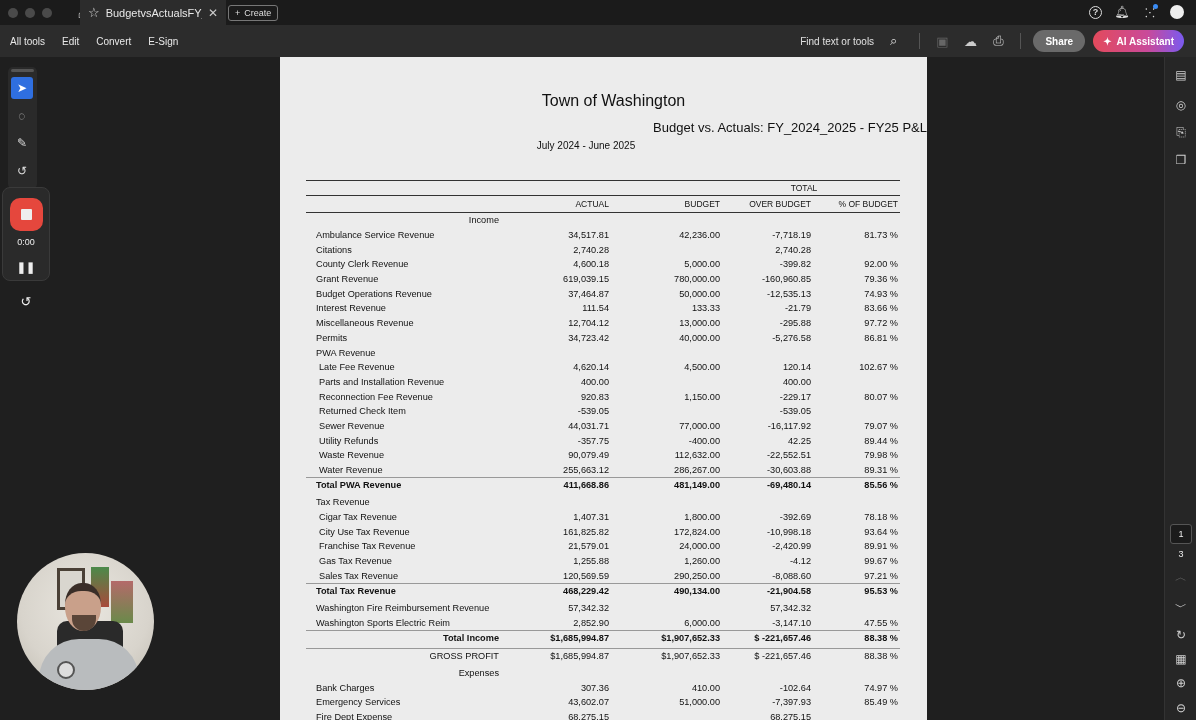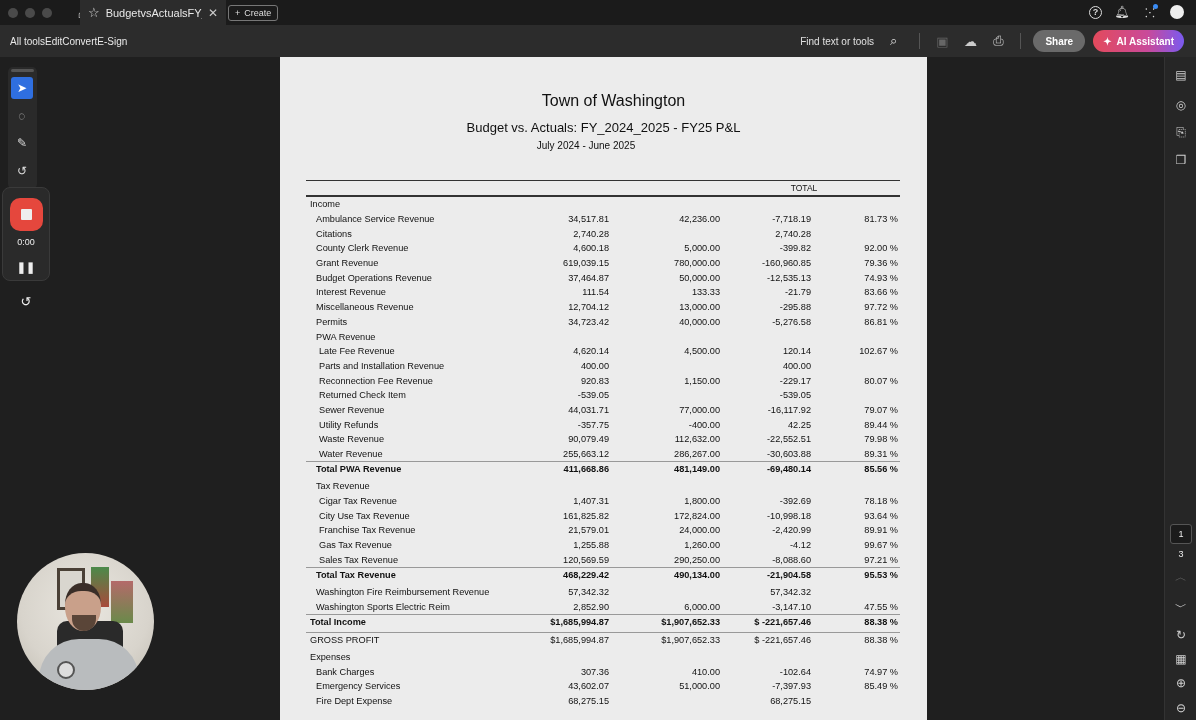--- a/index.html
+++ b/index.html
@@ -14,21 +14,21 @@
   .tab .close { font-size: 12px; color: #ccc; margin-left: 6px; }
   .create-btn { position: absolute; left: 228px; top: 5px; height: 16px; padding: 0 6px; border: 1px solid #777; border-radius: 3px; color: #ddd; font-size: 9px; display: flex; align-items: center; gap: 4px; }
   .title-right { position: absolute; right: 12px; top: 4px; display: flex; gap: 12px; align-items: center; }
   .title-right .ic { width: 16px; height: 16px; color: #ddd; font-size: 12px; display: flex; align-items: center; justify-content: center; }
   .circle-ic { border: 1.5px solid #ddd; border-radius: 50%; width: 13px !important; height: 13px !important; font-size: 9px !important; font-weight: bold; }
   .avatar-ic { background: #eee; border-radius: 50%; width: 14px !important; height: 14px !important; }
   .apps-dot { position: relative; }
   .apps-dot::after { content: ""; position: absolute; right: 0; top: 0; width: 5px; height: 5px; border-radius: 50%; background: #3a8cf5; }
 
   .toolbar { position: absolute; left: 0; top: 25px; width: 1196px; height: 32px; background: #2c2c2c; display: flex; align-items: center; }
-  .menu { display: flex; gap: 0; margin-left: 10px; color: #e8e8e8; font-size: 10px; }
+  .menu { display: flex; gap: 17px; margin-left: 10px; color: #e8e8e8; font-size: 10px; }
   .tb-right { position: absolute; right: 12px; top: 4px; display: flex; align-items: center; height: 24px; }
   .find { color: #e0e0e0; font-size: 10px; display: flex; align-items: center; gap: 16px; margin-right: 14px; }
   .sep { width: 1px; height: 16px; background: #555; margin: 0 8px; }
   .tb-icon { width: 20px; height: 20px; color: #ccc; font-size: 13px; display: flex; align-items: center; justify-content: center; margin: 0 4px; }
   .tb-icon.dim { color: #666; }
   .share-btn { background: #6a6a6a; color: #fff; font-weight: bold; font-size: 10px; height: 22px; padding: 0 12px; border-radius: 11px; display: flex; align-items: center; margin-left: 4px; }
   .ai-btn { background: linear-gradient(90deg, #e34a5c, #c94a9a 60%, #7a5af0); color: #fff; font-weight: bold; font-size: 10px; height: 22px; padding: 0 10px; border-radius: 11px; display: flex; align-items: center; gap: 5px; margin-left: 8px; }
 
   .workspace { position: absolute; left: 0; top: 57px; width: 1196px; height: 663px; background: #1f1f1f; }
   .right-rail { position: absolute; right: 0; top: 57px; width: 32px; height: 663px; background: #262626; border-left: 1px solid #333; }
@@ -52,35 +52,35 @@
   .cam-pic1 { position: absolute; left: 74px; top: 14px; width: 18px; height: 40px; background: linear-gradient(#4b8a4a, #a84a3a); }
   .cam-pic2 { position: absolute; left: 94px; top: 28px; width: 22px; height: 42px; background: linear-gradient(#b46a6a, #6a8a4a); }
   .cam-chair { position: absolute; left: 40px; top: 68px; width: 66px; height: 40px; background: #2a2a2a; border-radius: 10px 10px 0 0; }
   .cam-head { position: absolute; left: 48px; top: 30px; width: 36px; height: 48px; background: #c9a08a; border-radius: 45% 45% 50% 50%; border-top: 8px solid #3a2e28; }
   .cam-beard { position: absolute; left: 55px; top: 62px; width: 24px; height: 16px; background: #5a4538; border-radius: 0 0 12px 12px; }
   .cam-body { position: absolute; left: 22px; top: 86px; width: 100px; height: 60px; background: #b9bcbe; border-radius: 40px 40px 0 0; }
   .cam-logo { position: absolute; left: 40px; top: 108px; width: 18px; height: 18px; border-radius: 50%; border: 2px solid #555; background: #ddd; }
 
   .page { position: absolute; left: 280px; top: 57px; width: 647px; height: 663px; background: #ececec; color: #111; }
   .doc-title { position: absolute; left: 0; top: 35px; width: 647px; text-align: center; font-size: 16px; padding-left: 20px; }
-  .doc-sub { position: absolute; left: 0; top: 63px; width: 647px; text-align: center; font-size: 13px; }
+  .doc-sub { position: absolute; left: 0; top: 63px; width: 647px; text-align: right; font-size: 13px; }
   .doc-date { position: absolute; left: 0; top: 83px; width: 604px; text-align: center; font-size: 10px; padding-left: 8px; }
   .report { position: absolute; left: 26px; top: 123px; width: 594px; font-size: 9.2px; }
   .hline { height: 1px; background: #333; }
   .hdr-total { height: 14px; line-height: 14px; padding-left: 404px; font-size: 8.5px; text-align: left; }
   .hdr-total span { display: inline-block; width: 228px; text-align: center; margin-left: -20px; }
   .row { display: flex; height: 14.7px; align-items: center; }
   .row .lbl { flex: 1; white-space: nowrap; }
   .row .c { width: 110px; text-align: right; }
   .row .c1 { width: 110px; }
   .row .c2 { width: 111px; }
   .row .c3 { width: 91px; }
   .row .c4 { width: 89px; padding-right: 2px; }
   .hdr-cols { height: 16px; font-size: 8.5px; }
-  .lvl0 .lbl { padding-left: 4px; }
+  .lvl0 .lbl { padding-left: 4px; text-align: right; }
   .lvl1 .lbl { padding-left: 10px; }
   .lvl2 .lbl { padding-left: 13px; }
   .bold { font-weight: bold; }
   .total-line { border-top: 1px solid #999; }
   .gap { height: 3px; }
 </style>
 </head>
 <body>
 
 <div class="titlebar">
@@ -179,20 +179,27 @@
 
 <div class="page">
   <div class="doc-title">Town of Washington</div>
   <div class="doc-sub">Budget vs. Actuals: FY_2024_2025 - FY25 P&amp;L</div>
   <div class="doc-date">July 2024 - June 2025</div>
 
   <div class="report">
     <div class="hline"></div>
     <div class="hdr-total"><span>TOTAL</span></div>
     <div class="hline"></div>
+    <div class="row hdr-cols">
+      <span class="lbl"></span>
+      <span class="c c1">ACTUAL</span>
+      <span class="c c2">BUDGET</span>
+      <span class="c c3">OVER BUDGET</span>
+      <span class="c c4">% OF BUDGET</span>
+    </div>
     <div class="hline"></div>
     <div id="rows">
         <div class="row lvl0">
           <span class="lbl">Income</span>
           <span class="c c1"></span>
           <span class="c c2"></span>
           <span class="c c3"></span>
           <span class="c c4"></span>
         </div>
         <div class="row lvl1">

